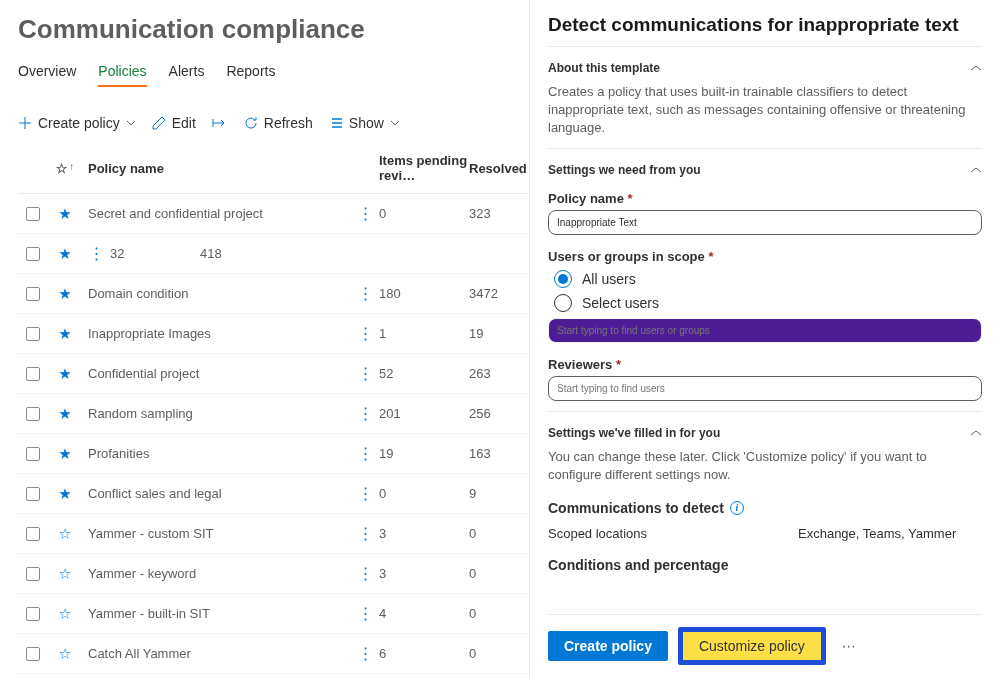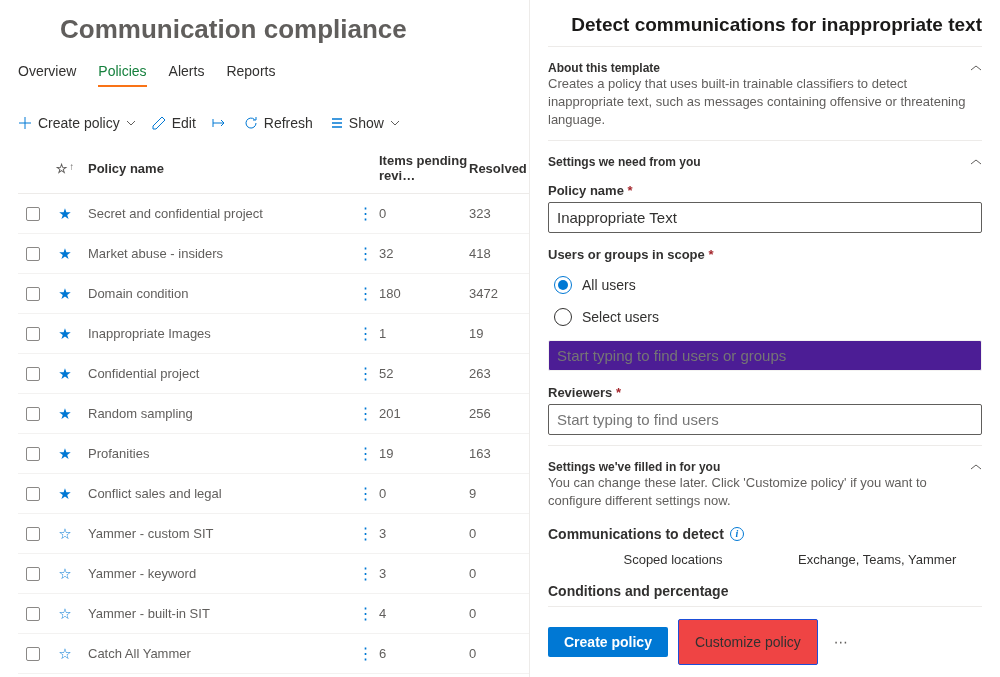--- a/index.html
+++ b/index.html
@@ -1,62 +1,62 @@
 <!DOCTYPE html>
 <html><head>
 <meta charset="utf-8">
 <style>
 * { box-sizing: border-box; margin: 0; padding: 0; font-family: "Segoe UI", -apple-system, sans-serif; }
 body { background: #fff; color: #323130; font-size: 14px; width: 1000px; height: 677px; overflow: hidden; position: relative; }
 .main { display: flex; height: 100%; }
 .left { width: 530px; padding: 14px 0 0 18px; border-right: 1px solid #edebe9; overflow: hidden; }
 .right { width: 470px; padding: 14px 18px 0 18px; display: flex; flex-direction: column; overflow: hidden; }
-h1 { font-size: 26px; font-weight: 600; color: #605e5c; margin-bottom: 18px; margin-left: 42px; }
+h1 { font-size: 26px; font-weight: 600; color: #605e5c; margin-bottom: 18px; }
 .tabs { display: flex; gap: 22px; margin-bottom: 28px; }
 .tab { font-size: 14px; color: #323130; padding-bottom: 6px; cursor: pointer; }
 .tab.active { color: #15803d; border-bottom: 2px solid #f97316; font-weight: 400; }
 .cmdbar { display: flex; gap: 16px; align-items: center; margin-bottom: 16px; padding-right: 10px; }
 .cmd { display: flex; align-items: center; gap: 6px; color: #323130; cursor: pointer; font-size: 14px; }
 .cmd .ic { color: #0078d4; }
 .thead { display: flex; align-items: center; font-size: 13px; font-weight: 600; color: #323130; padding: 6px 0 10px 0; border-bottom: 1px solid #edebe9; }
 .cell-cb { width: 30px; display: flex; justify-content: center; }
 .cell-star { width: 34px; display: flex; justify-content: center; }
 .cell-name { flex: 1; padding-left: 6px; }
 .cell-menu { width: 28px; text-align: center; }
 .cell-pending { width: 90px; text-align: left; }
 .cell-resolved { width: 60px; text-align: left; }
 .trow { display: flex; align-items: center; font-size: 13px; color: #605e5c; padding: 10px 0; border-bottom: 1px solid #f3f2f1; }
 .cb { width: 14px; height: 14px; border: 1px solid #8a8886; border-radius: 2px; cursor: pointer; }
 .star { color: #0078d4; font-size: 15px; cursor: pointer; }
 .rowmenu { color: #0078d4; cursor: pointer; font-size: 16px; letter-spacing: -1px; }
 .thead .cell-star { color: #605e5c; }
 .sortarrow { color: #605e5c; font-size: 10px; margin-left: 2px; }
 
-h2 { font-size: 19px; font-weight: 600; color: #1b1a19; margin-bottom: 10px; text-align: right; }
+h2 { font-size: 19px; font-weight: 600; color: #1b1a19; margin-bottom: 10px; }
 .panel-body { flex: 1; overflow-y: auto; }
 .section { border-top: 1px solid #edebe9; padding: 14px 0 10px 0; }
 .sechead { display: flex; justify-content: space-between; align-items: center; cursor: pointer; }
 .sechead .title { font-size: 12px; font-weight: 600; color: #323130; }
 .chev { color: #605e5c; font-size: 12px; }
-.secdesc { font-size: 13px; color: #605e5c; line-height: 1.4; }
+.secdesc { font-size: 13px; color: #605e5c; margin-top: 8px; line-height: 1.4; }
 .field { margin-top: 14px; }
 .label { font-size: 13px; font-weight: 600; color: #323130; margin-bottom: 4px; display: block; }
 .req { color: #a4262c; }
-.input { width: 100%; padding: 6px 8px; border: 1px solid #605e5c; border-radius: 2px; font-size: 15px; color: #323130; }
+.input { width: 100%; padding: 6px 8px; border: 1px solid #605e5c; border-radius: 8px; font-size: 10px; color: #323130; }
 .input.disabled { background: #4c1d95; border-color: #f3f2f1; color: #a19f9d; }
-.radio-row { display: flex; align-items: center; gap: 10px; margin: 14px 0; margin-left: 6px; }
+.radio-row { display: flex; align-items: center; gap: 10px; margin: 6px 0; margin-left: 6px; }
 .radio { width: 18px; height: 18px; border: 1px solid #323130; border-radius: 50%; display: flex; align-items: center; justify-content: center; cursor: pointer; }
 .radio.sel { border-color: #0078d4; }
 .radio.sel::after { content: ""; width: 10px; height: 10px; background: #0078d4; border-radius: 50%; }
-.kv { display: flex; margin-top: 10px; font-size: 13px; color: #323130; text-align: center; }
+.kv { display: flex; margin-top: 10px; font-size: 13px; color: #323130; }
 .kv .k { width: 250px; }
 .info-ic { display: inline-flex; width: 14px; height: 14px; border: 1px solid #0078d4; color: #0078d4; border-radius: 50%; font-size: 10px; align-items: center; justify-content: center; margin-left: 6px; font-style: italic; font-family: serif; }
 .footer { border-top: 1px solid #edebe9; padding: 12px 0; display: flex; gap: 10px; align-items: center; }
 .btn-primary { background: #0078d4; color: #fff; border: none; padding: 7px 16px; font-size: 14px; font-weight: 600; cursor: pointer; border-radius: 2px; }
-.btn-default { background: #ef4444; color: #323130; border: 1px solid #1d4ed8; padding: 14px 16px; font-size: 14px; cursor: pointer; border-radius: 2px; }
+.btn-default { background: #fde047; color: #323130; border: 5px solid #1d4ed8; padding: 6px 16px; font-size: 14px; cursor: pointer; border-radius: 2px; }
 .more { color: #605e5c; cursor: pointer; padding: 0 6px; }
 .subhead { font-size: 14px; font-weight: 600; color: #323130; margin-top: 16px; display: flex; align-items: center; }
 svg { display: block; }
 </style>
 </head>
 <body>
 
 <div class="main">
   <div class="left">
     <h1>Communication compliance</h1>
@@ -145,21 +145,20 @@
           <div class="cell-pending">0</div>
           <div class="cell-resolved">323</div>
         </div>
         <div class="trow">
           <div class="cell-cb">
             <div class="cb"></div>
           </div>
           <div class="cell-star">
             <span class="star">★</span>
           </div>
-          <div class="cell-name">Market abuse - insiders</div>
           <div class="cell-menu"><span class="rowmenu">⋮</span></div>
           <div class="cell-pending">32</div>
           <div class="cell-resolved">418</div>
         </div>
         <div class="trow">
           <div class="cell-cb">
             <div class="cb"></div>
           </div>
           <div class="cell-star">
             <span class="star">★</span>

